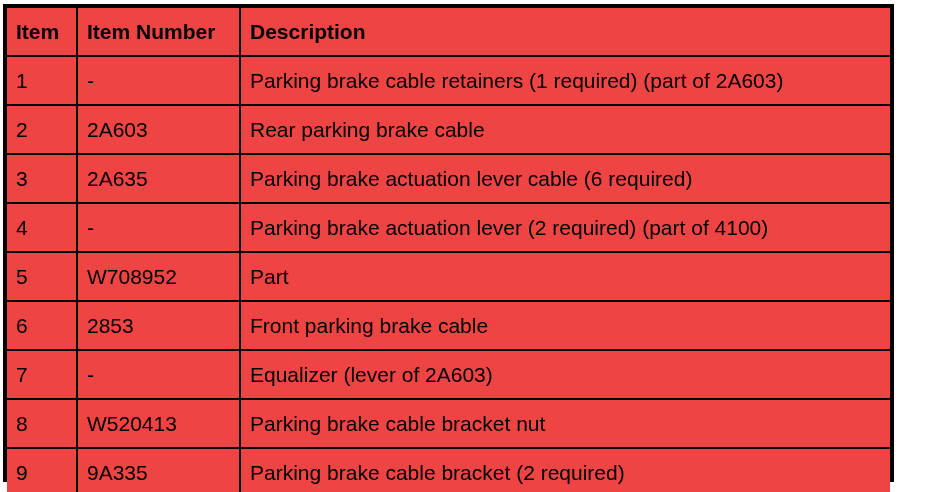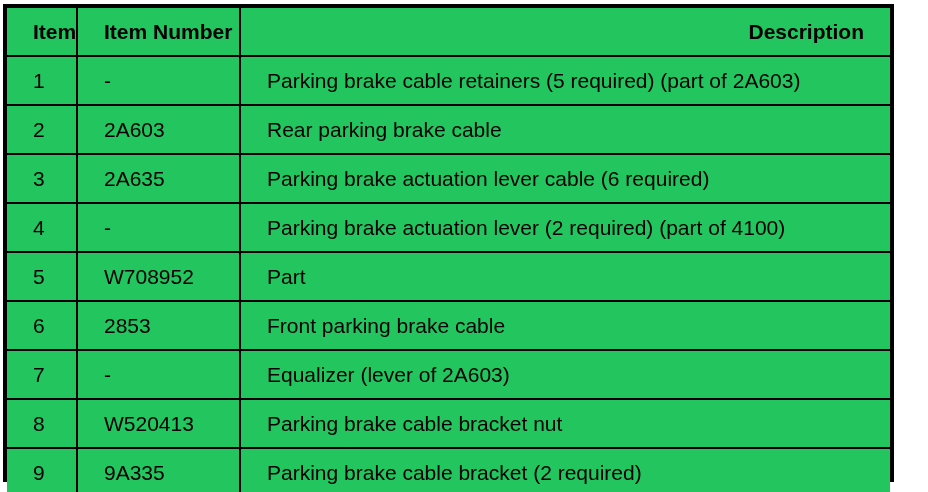--- a/index.html
+++ b/index.html
@@ -43,39 +43,39 @@
     background: #ffffff;
   }
 
   table.parts-table col.col-item      { width: 70px; }
   table.parts-table col.col-partnum   { width: 163px; }
   table.parts-table col.col-desc      { width: auto; }
 
   table.parts-table th,
   table.parts-table td {
     border: 2px solid #000000;
-    padding: 0 26px;
+    padding: 0 9px;
     vertical-align: middle;
     font-size: 21px;
     line-height: 1.1;
     white-space: nowrap;
     overflow: hidden;
-    background: #22c55e;
+    background: #ef4444;
   }
 
   table.parts-table thead th {
     font-weight: bold;
     height: 47px;
   }
   table.parts-table thead th.th-item,
   table.parts-table thead th.th-partnum {
     text-align: left;
   }
   table.parts-table thead th.th-desc {
-    text-align: right;
+    text-align: left;
   }
 
   table.parts-table tbody td {
     font-weight: normal;
     height: 47px;
     text-align: left;
   }
 
   
   table.parts-table tr > *:first-child { border-left: none; }
@@ -100,21 +100,21 @@
           <th class="th-item">Item</th>
           <th class="th-partnum">Item Number</th>
           <th class="th-desc">Description</th>
         </tr>
       </thead>
       <tbody id="parts-table-body">
 
       <tr>
             <td class="td-item">1</td>
             <td class="td-partnum">-</td>
-            <td class="td-desc">Parking brake cable retainers (5 required) (part of 2A603)</td>
+            <td class="td-desc">Parking brake cable retainers (1 required) (part of 2A603)</td>
           </tr>
           <tr>
             <td class="td-item">2</td>
             <td class="td-partnum">2A603</td>
             <td class="td-desc">Rear parking brake cable</td>
           </tr>
           <tr>
             <td class="td-item">3</td>
             <td class="td-partnum">2A635</td>
             <td class="td-desc">Parking brake actuation lever cable (6 required)</td>

